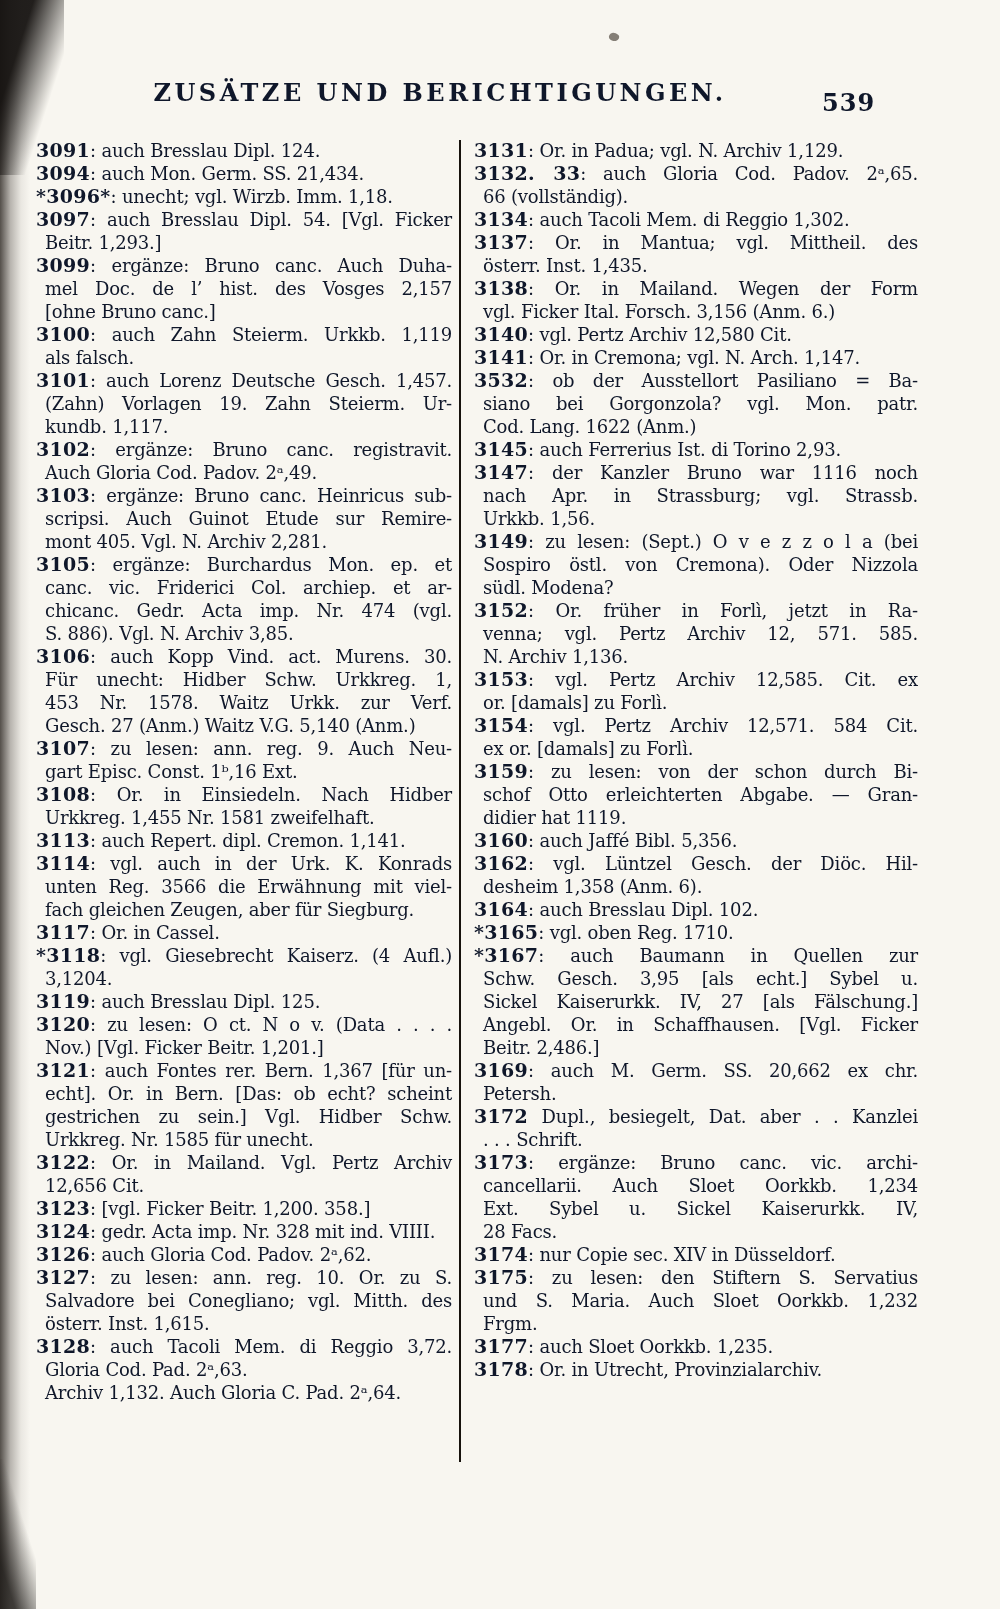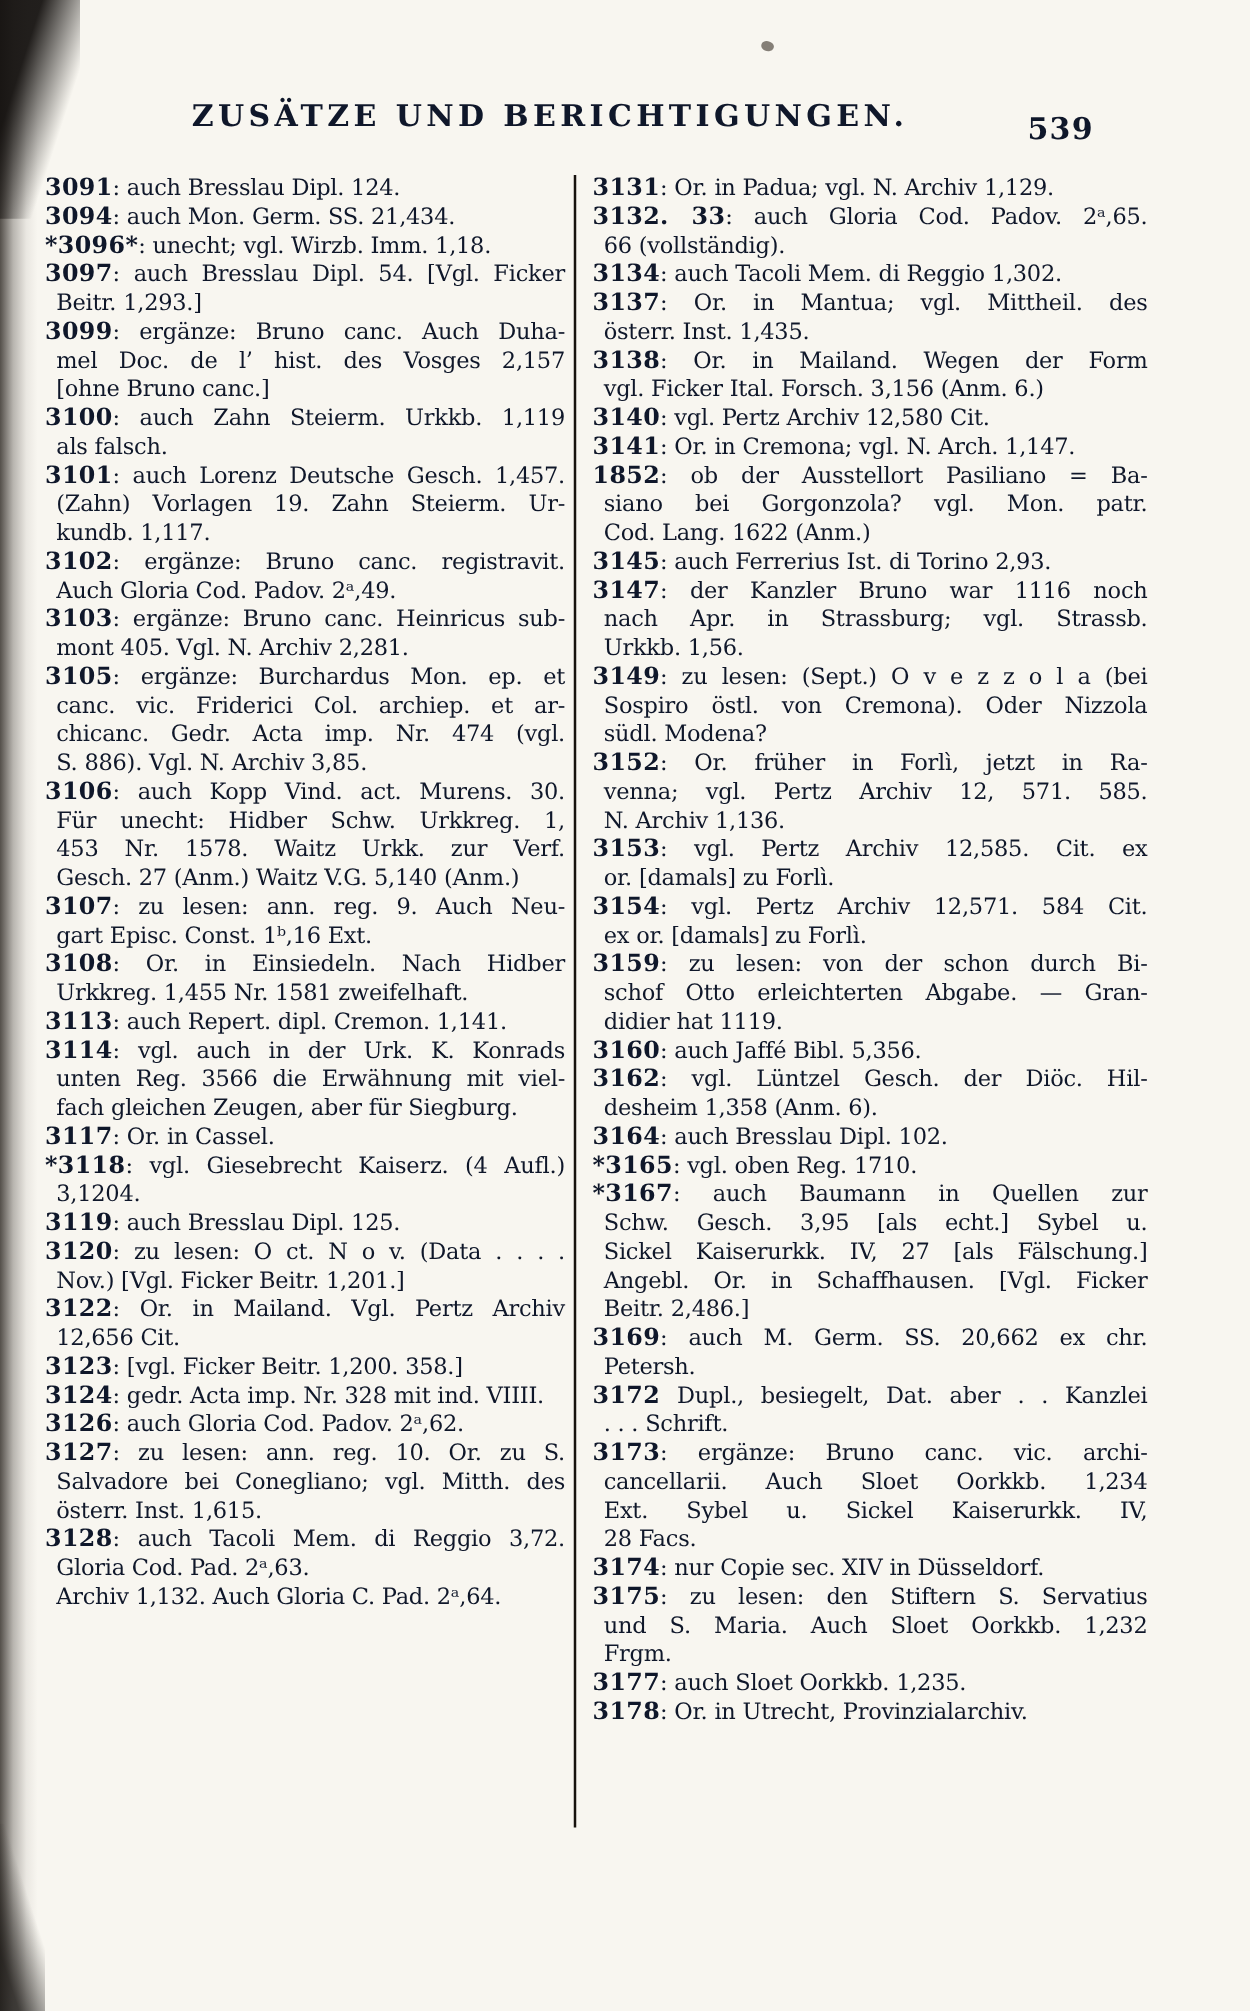--- a/index.html
+++ b/index.html
@@ -94,20 +94,21 @@
         <div class="line"><span class="num">3101</span>: auch Lorenz Deutsche Gesch. 1,457.</div>
         <div class="line cont">(Zahn) Vorlagen 19. Zahn Steierm. Ur-</div>
         <div class="line last cont">kundb. 1,117.</div>
       </div>
       <div class="entry">
         <div class="line"><span class="num">3102</span>: ergänze: Bruno canc. registravit.</div>
         <div class="line last cont">Auch Gloria Cod. Padov. 2ᵃ,49.</div>
       </div>
       <div class="entry">
         <div class="line"><span class="num">3103</span>: ergänze: Bruno canc. Heinricus sub-</div>
+        <div class="line cont">scripsi. Auch Guinot Etude sur Remire-</div>
         <div class="line last cont">mont 405. Vgl. N. Archiv 2,281.</div>
       </div>
       <div class="entry">
         <div class="line"><span class="num">3105</span>: ergänze: Burchardus Mon. ep. et</div>
         <div class="line cont">canc. vic. Friderici Col. archiep. et ar-</div>
         <div class="line cont">chicanc. Gedr. Acta imp. Nr. 474 (vgl.</div>
         <div class="line last cont">S. 886). Vgl. N. Archiv 3,85.</div>
       </div>
       <div class="entry">
         <div class="line"><span class="num">3106</span>: auch Kopp Vind. act. Murens. 30.</div>
@@ -139,20 +140,26 @@
         <div class="line last cont">3,1204.</div>
       </div>
       <div class="entry">
         <div class="line last"><span class="num">3119</span>: auch Bresslau Dipl. 125.</div>
       </div>
       <div class="entry">
         <div class="line"><span class="num">3120</span>: zu lesen: O ct. N o v. (Data . . . .</div>
         <div class="line last cont">Nov.) [Vgl. Ficker Beitr. 1,201.]</div>
       </div>
       <div class="entry">
+        <div class="line"><span class="num">3121</span>: auch Fontes rer. Bern. 1,367 [für un-</div>
+        <div class="line cont">echt]. Or. in Bern. [Das: ob echt? scheint</div>
+        <div class="line cont">gestrichen zu sein.] Vgl. Hidber Schw.</div>
+        <div class="line last cont">Urkkreg. Nr. 1585 für unecht.</div>
+      </div>
+      <div class="entry">
         <div class="line"><span class="num">3122</span>: Or. in Mailand. Vgl. Pertz Archiv</div>
         <div class="line last cont">12,656 Cit.</div>
       </div>
       <div class="entry">
         <div class="line last"><span class="num">3123</span>: [vgl. Ficker Beitr. 1,200. 358.]</div>
       </div>
       <div class="entry">
         <div class="line last"><span class="num">3124</span>: gedr. Acta imp. Nr. 328 mit ind. VIIII.</div>
       </div>
       <div class="entry">
@@ -190,21 +197,21 @@
         <div class="line"><span class="num">3138</span>: Or. in Mailand. Wegen der Form</div>
         <div class="line last cont">vgl. Ficker Ital. Forsch. 3,156 (Anm. 6.)</div>
       </div>
       <div class="entry">
         <div class="line last"><span class="num">3140</span>: vgl. Pertz Archiv 12,580 Cit.</div>
       </div>
       <div class="entry">
         <div class="line last"><span class="num">3141</span>: Or. in Cremona; vgl. N. Arch. 1,147.</div>
       </div>
       <div class="entry">
-        <div class="line"><span class="num">1852</span>: ob der Ausstellort Pasiliano = Ba-</div>
+        <div class="line"><span class="num">3532</span>: ob der Ausstellort Pasiliano = Ba-</div>
         <div class="line cont">siano bei Gorgonzola? vgl. Mon. patr.</div>
         <div class="line last cont">Cod. Lang. 1622 (Anm.)</div>
       </div>
       <div class="entry">
         <div class="line last"><span class="num">3145</span>: auch Ferrerius Ist. di Torino 2,93.</div>
       </div>
       <div class="entry">
         <div class="line"><span class="num">3147</span>: der Kanzler Bruno war 1116 noch</div>
         <div class="line cont">nach Apr. in Strassburg; vgl. Strassb.</div>
         <div class="line last cont">Urkkb. 1,56.</div>

